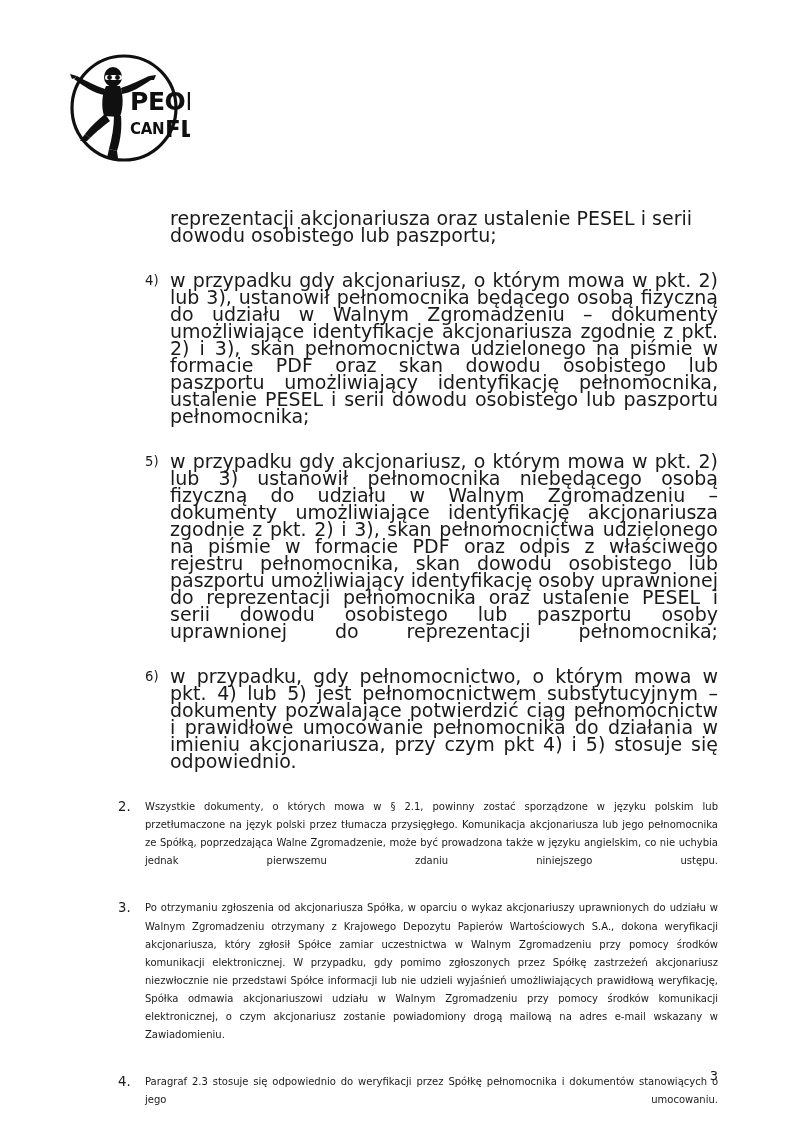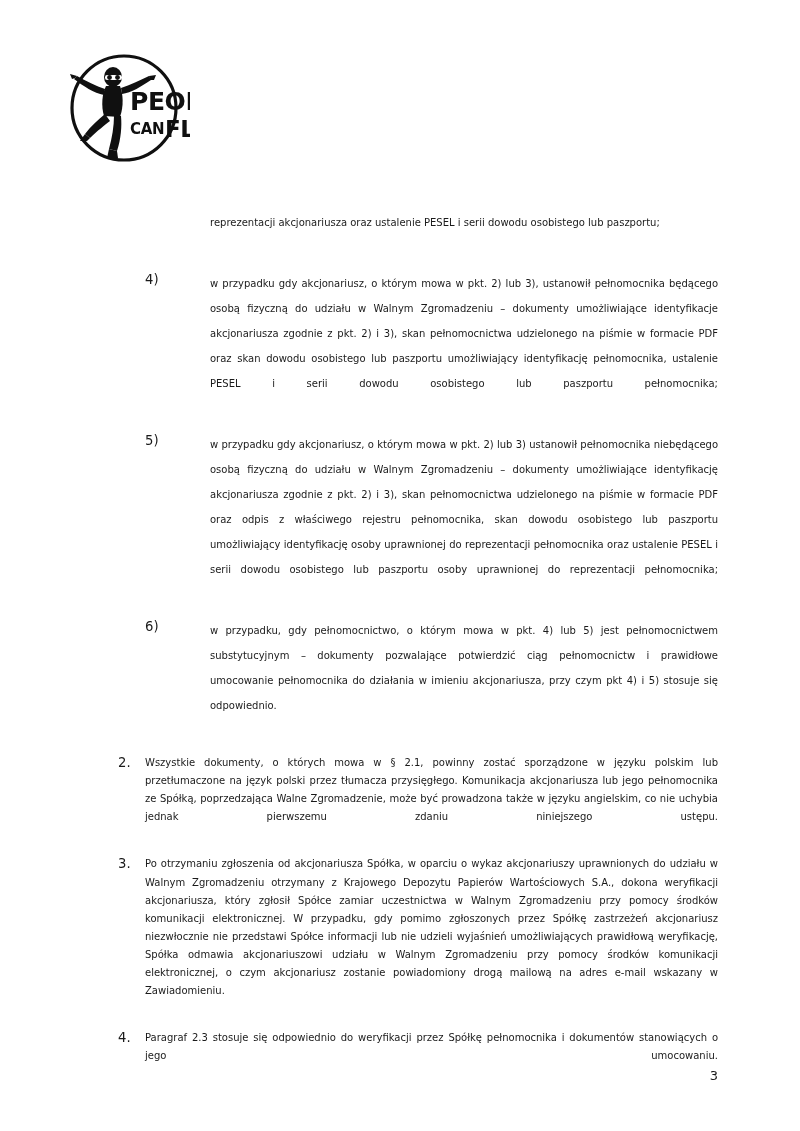--- a/index.html
+++ b/index.html
@@ -84,26 +84,25 @@
   .lvl2-marker {
     position: absolute;
     left: 145px;
     top: 0;
     width: 24px;
     text-align: left;
     font-size: 13.2px;
     line-height: 18.1px;
   }
   .lvl2-text {
-    font-size: 10px;
-    line-height: 25px;
+    font-size: 19px;
+    line-height: 17px;
     text-align: justify;
     text-justify: inter-word;
     hyphens: none;
-    margin-left: 40px;
   }
 
   
   .lvl1-text::after,
   .lvl2-text::after {
     content: "";
     display: inline-block;
     width: 100%;
   }
 

